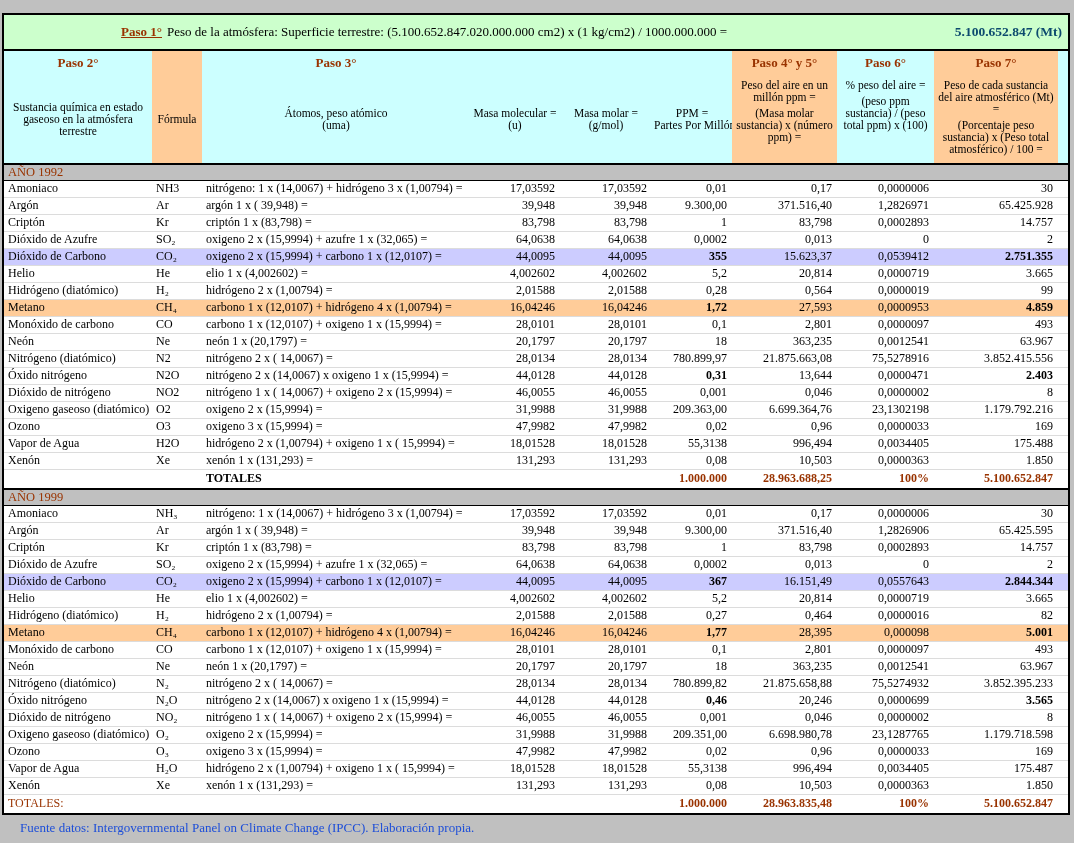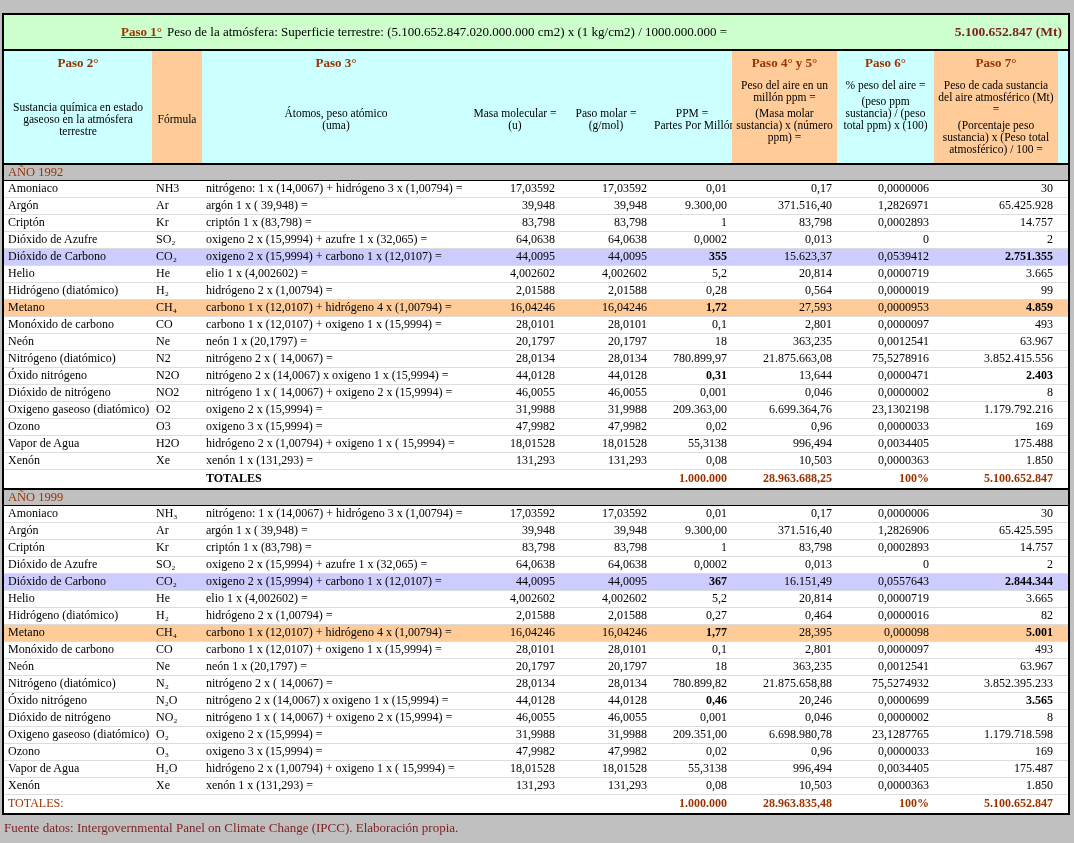--- a/index.html
+++ b/index.html
@@ -18,21 +18,21 @@
   }
   
   .paso1 {
     display: flex; align-items: center;
     height: 36px; box-sizing: border-box;
     background: #ccffcc;
     border-bottom: 2px solid #000;
   }
   .paso1 .lbl { width: 158px; text-align: right; font-weight: bold; color: #993300; font-size: 13px; text-decoration: underline; }
   .paso1 .frm { flex: 1; font-size: 13px; padding-left: 5px; color: #000; white-space: nowrap; }
-  .paso1 .res { font-weight: bold; color: #7f1d1d; font-size: 13.5px; padding-right: 6px; white-space: nowrap; }
+  .paso1 .res { font-weight: bold; color: #0c4a6e; font-size: 13.5px; padding-right: 6px; white-space: nowrap; }
   
   .hdr {
     display: flex; height: 112px; box-sizing: border-box;
     background: #ccffff; font-size: 11.5px;
   }
   .hcell { box-sizing: border-box; display: flex; flex-direction: column; text-align: center; padding: 0 2px; }
   .hcell.tan { background: #ffcc99; }
   .paso-lbl { font-weight: bold; color: #993300; font-size: 13px; padding-top: 4px; min-height: 20px; }
   .htxt { flex: 1; display: flex; flex-direction: column; justify-content: center; }
   .hcell.step .htxt { justify-content: flex-start; padding-top: 4px; }
@@ -65,22 +65,22 @@
   
   .totals {
     display: flex; height: 18px; box-sizing: border-box;
     font-size: 12px; line-height: 16px; font-weight: bold;
   }
   .totals .num { color: #993300; }
   .tot99 { color: #993300; font-weight: normal; }
   
   .footer {
     position: absolute; left: 0; top: 820px; width: 1074px;
-    box-sizing: border-box; padding-left: 4px;
-    color: #7f1d1d; font-size: 13px;
+    box-sizing: border-box; padding-left: 20px;
+    color: #1d4ed8; font-size: 13px;
   }
 </style>
 </head>
 <body>
 
 <div class="sheet">
 
   <div class="paso1">
     <div class="lbl">Paso 1°</div>
     <div class="frm">Peso de la atmósfera: Superficie terrestre: (5.100.652.847.020.000.000 cm2) x (1 kg/cm2) / 1000.000.000 =</div>
@@ -110,21 +110,21 @@
     <div class="hcell cw3">
       <div class="paso-lbl"></div>
       <div class="htxt nowrap">
         <div>Masa molecular =</div>
         <div>(u)</div>
       </div>
     </div>
     <div class="hcell cw4">
       <div class="paso-lbl"></div>
       <div class="htxt nowrap">
-        <div>Paso molar =</div>
+        <div>Masa molar =</div>
         <div>(g/mol)</div>
       </div>
     </div>
     <div class="hcell cw5">
       <div class="paso-lbl"></div>
       <div class="htxt nowrap">
         <div>PPM =</div>
         <div>Partes Por Millón</div>
       </div>
     </div>

